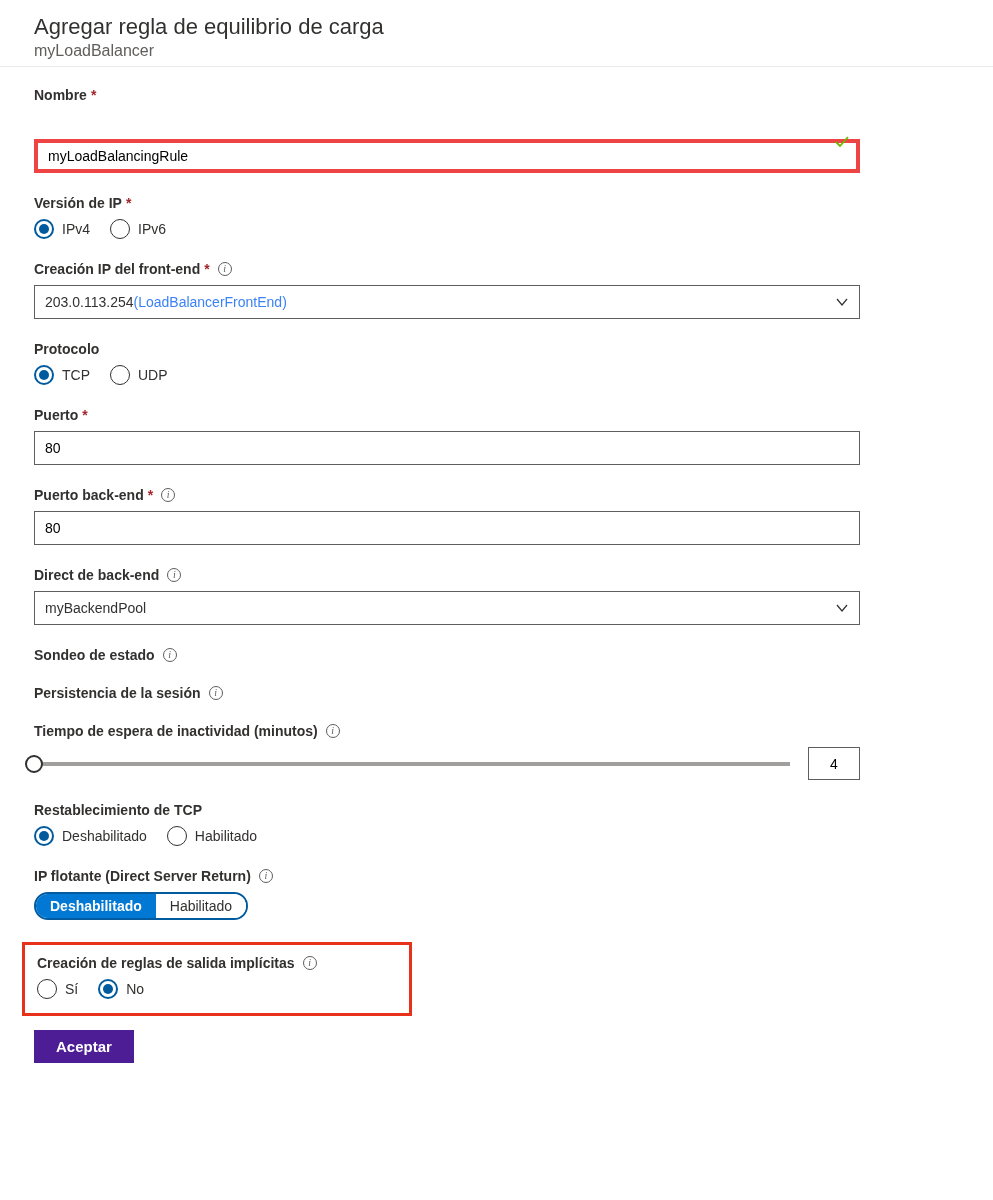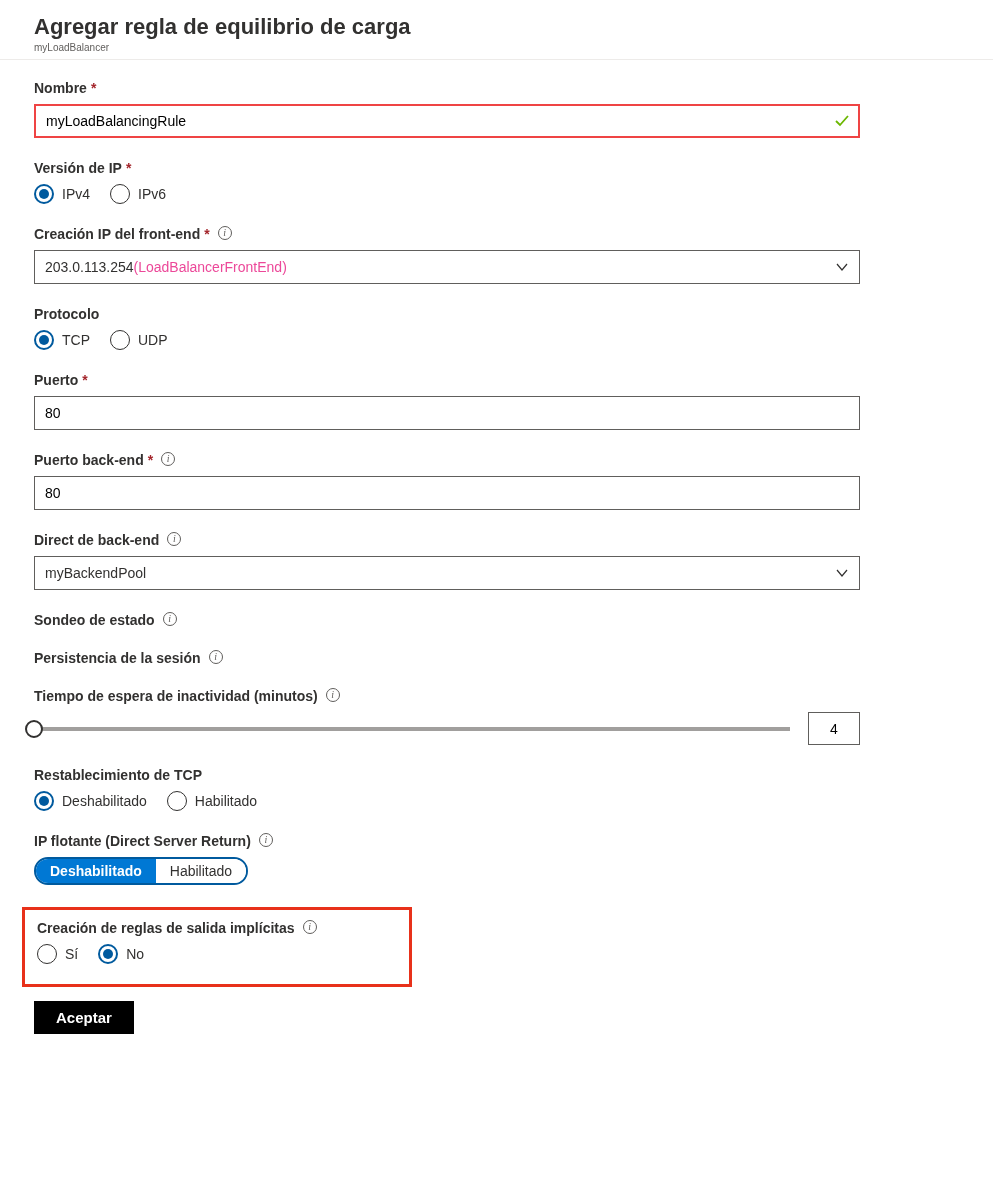--- a/index.html
+++ b/index.html
@@ -9,32 +9,33 @@
     color: #323130;
     background: #ffffff;
   }
   .page { width: 993px; }
   .header {
     padding: 14px 34px 6px;
     border-bottom: 1px solid #edebe9;
   }
   .header-title {
     font-size: 22px;
-    font-weight: 700;
+    font-weight: 400;
     color: #323130;
   }
   .header-subtitle {
-    font-size: 10px;
+    font-size: 16px;
     color: #605e5c;
     margin-top: 2px;
   }
   .form { padding: 20px 34px 30px; }
   .form-group { margin-bottom: 22px; }
   .label {
     display: flex;
+    align-items: center;
     font-weight: 600;
     font-size: 14px;
     color: #323130;
     margin-bottom: 8px;
   }
   .required { color: #a4262c; margin-left: 4px; }
   .info-icon {
     display: inline-flex;
     width: 14px; height: 14px;
     border: 1px solid #605e5c;
@@ -52,22 +53,23 @@
   .text-input {
     width: 826px;
     height: 34px;
     border: 1px solid #605e5c;
     padding: 0 10px;
     font-size: 14px;
     font-family: inherit;
     outline: none;
   }
   .text-input.valid {
-    border: 2px solid #ef4444;
+    border: 4px solid #ef4444;
     padding-right: 34px;
+    margin-top: 28px;
   }
   .input-wrap { position: relative; display: inline-block; }
   .check-icon {
     position: absolute;
     right: 10px;
     top: 50%;
     transform: translateY(-50%);
     width: 16px; height: 16px;
   }
   .radio-row { display: flex; gap: 20px; align-items: flex-start; }
@@ -87,21 +89,21 @@
   }
   .select {
     width: 826px;
     height: 34px;
     border: 1px solid #605e5c;
     padding: 0 10px;
     display: flex;
     align-items: center;
     justify-content: space-between;
   }
-  .select-hint { color: #ec4899; }
+  .select-hint { color: #3b82f6; }
   .chevron {
     width: 14px; height: 14px;
   }
   .slider-row { display: flex; align-items: center; gap: 18px; width: 826px; }
   .slider-track {
     flex: 1;
     position: relative;
     height: 4px;
     background: #a19f9d;
   }
@@ -133,28 +135,28 @@
     background: #fff;
     color: #323130;
   }
   .toggle-opt.active {
     background: #0078d4;
     color: #fff;
     font-weight: 600;
   }
   .highlight-box {
     border: 3px solid #e8311a;
-    padding: 10px 12px 20px;
+    padding: 10px 12px 14px;
     margin-left: -12px;
     display: inline-block;
     min-width: 390px;
   }
   .accept-btn {
     display: inline-block;
-    background: #000000;
+    background: #4c1d95;
     color: #fff;
     border: none;
     padding: 8px 22px;
     font-size: 15px;
     font-weight: 600;
     font-family: inherit;
     margin-top: 14px;
     cursor: pointer;
   }
 </style>

